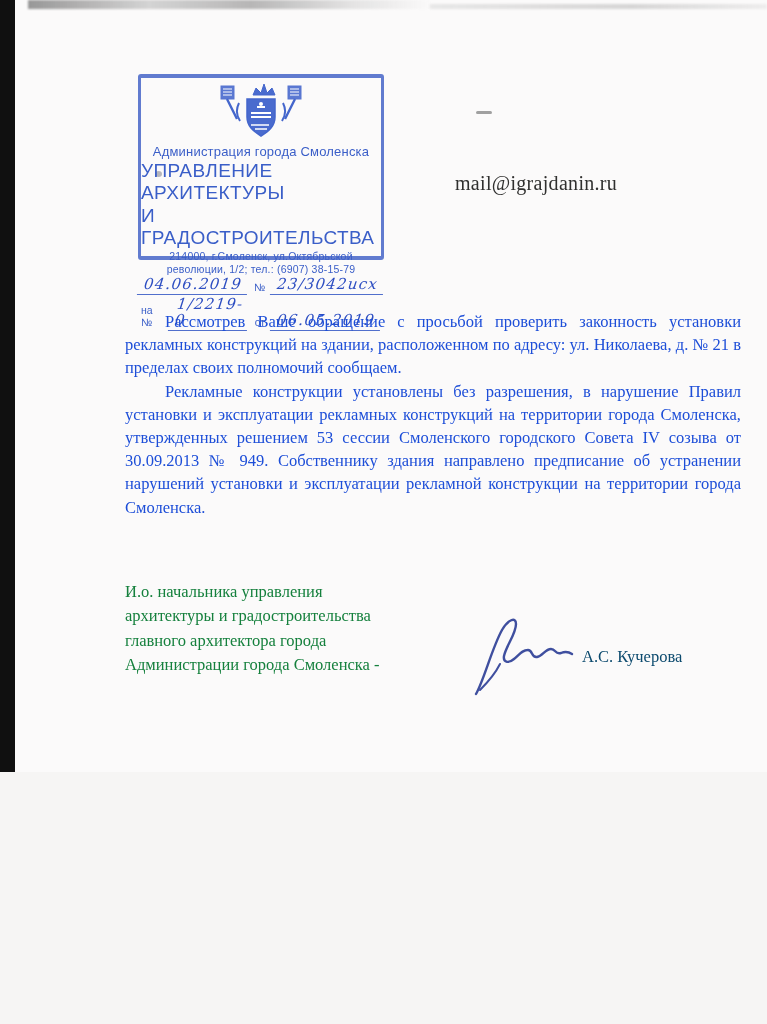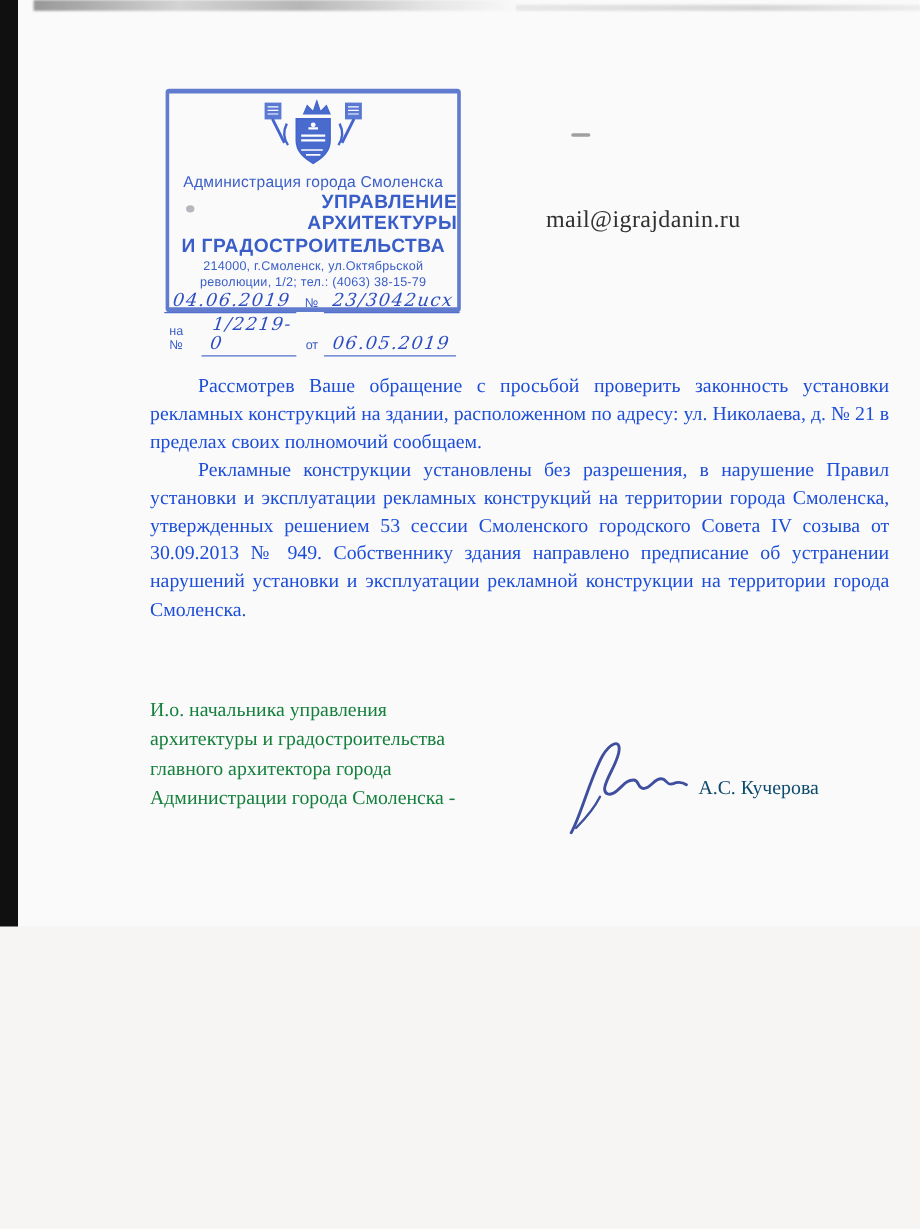--- a/index.html
+++ b/index.html
@@ -43,21 +43,21 @@
     border-top-width:4px;border-bottom-width:4px;
     border-radius:3px;
     box-sizing:border-box;
     display:flex;flex-direction:column;align-items:center;
     font-family:"Liberation Sans", sans-serif;
     color:#3a5ec8;
     filter:blur(.2px);
   }
   .stamp .emblem{margin-top:5px;line-height:0;}
   .stamp .org1{font-size:13px;margin-top:3px;letter-spacing:.2px;}
-  .stamp .orgb{font-size:16px;font-weight:bold;letter-spacing:.4px;margin-top:1px;text-align:right;}
+  .stamp .orgb{font-size:19px;font-weight:normal;letter-spacing:.4px;margin-top:1px;}
   .stamp .addr{font-size:10.5px;margin-top:1px;letter-spacing:.2px;}
   .hw-row{
     display:flex;align-items:flex-end;margin-top:2px;width:100%;
     justify-content:center;gap:6px;font-size:10.5px;
   }
   .hw{
     font-family:"DejaVu Serif", serif;
     font-style:italic;font-size:15px;letter-spacing:1.2px;
     color:#2d4ec2;transform:skewX(-7deg);
     border-bottom:1.5px solid rgba(62,95,198,.9);
@@ -138,21 +138,21 @@
           <path d="M38,42 h18 M42,46 h12" stroke="#ffffff" stroke-width="1.4" fill="none"></path>
 
           <path d="M26,20 c-3,6 -3,12 1,18 M70,20 c3,6 3,12 -1,18" fill="none" stroke-width="2"></path>
         </g>
       </svg>
     </span>
     <div class="org1">Администрация города Смоленска</div>
     <div class="orgb">УПРАВЛЕНИЕ АРХИТЕКТУРЫ</div>
     <div class="orgb">И ГРАДОСТРОИТЕЛЬСТВА</div>
     <div class="addr">214000, г.Смоленск, ул.Октябрьской</div>
-    <div class="addr">революции, 1/2; тел.: (4063) 38-15-79</div>
+    <div class="addr">революции, 1/2; тел.: (6907) 38-15-79</div>
     <div class="hw-row">
       <span class="hw">04.06.2019</span>
       <span class="hw-label">№</span>
       <span class="hw">23/3042исх</span>
     </div>
     <div class="hw-row">
       <span class="hw-label">на №</span>
       <span class="hw">1/2219-0</span>
       <span class="hw-label">от</span>
       <span class="hw">06.05.2019</span>

